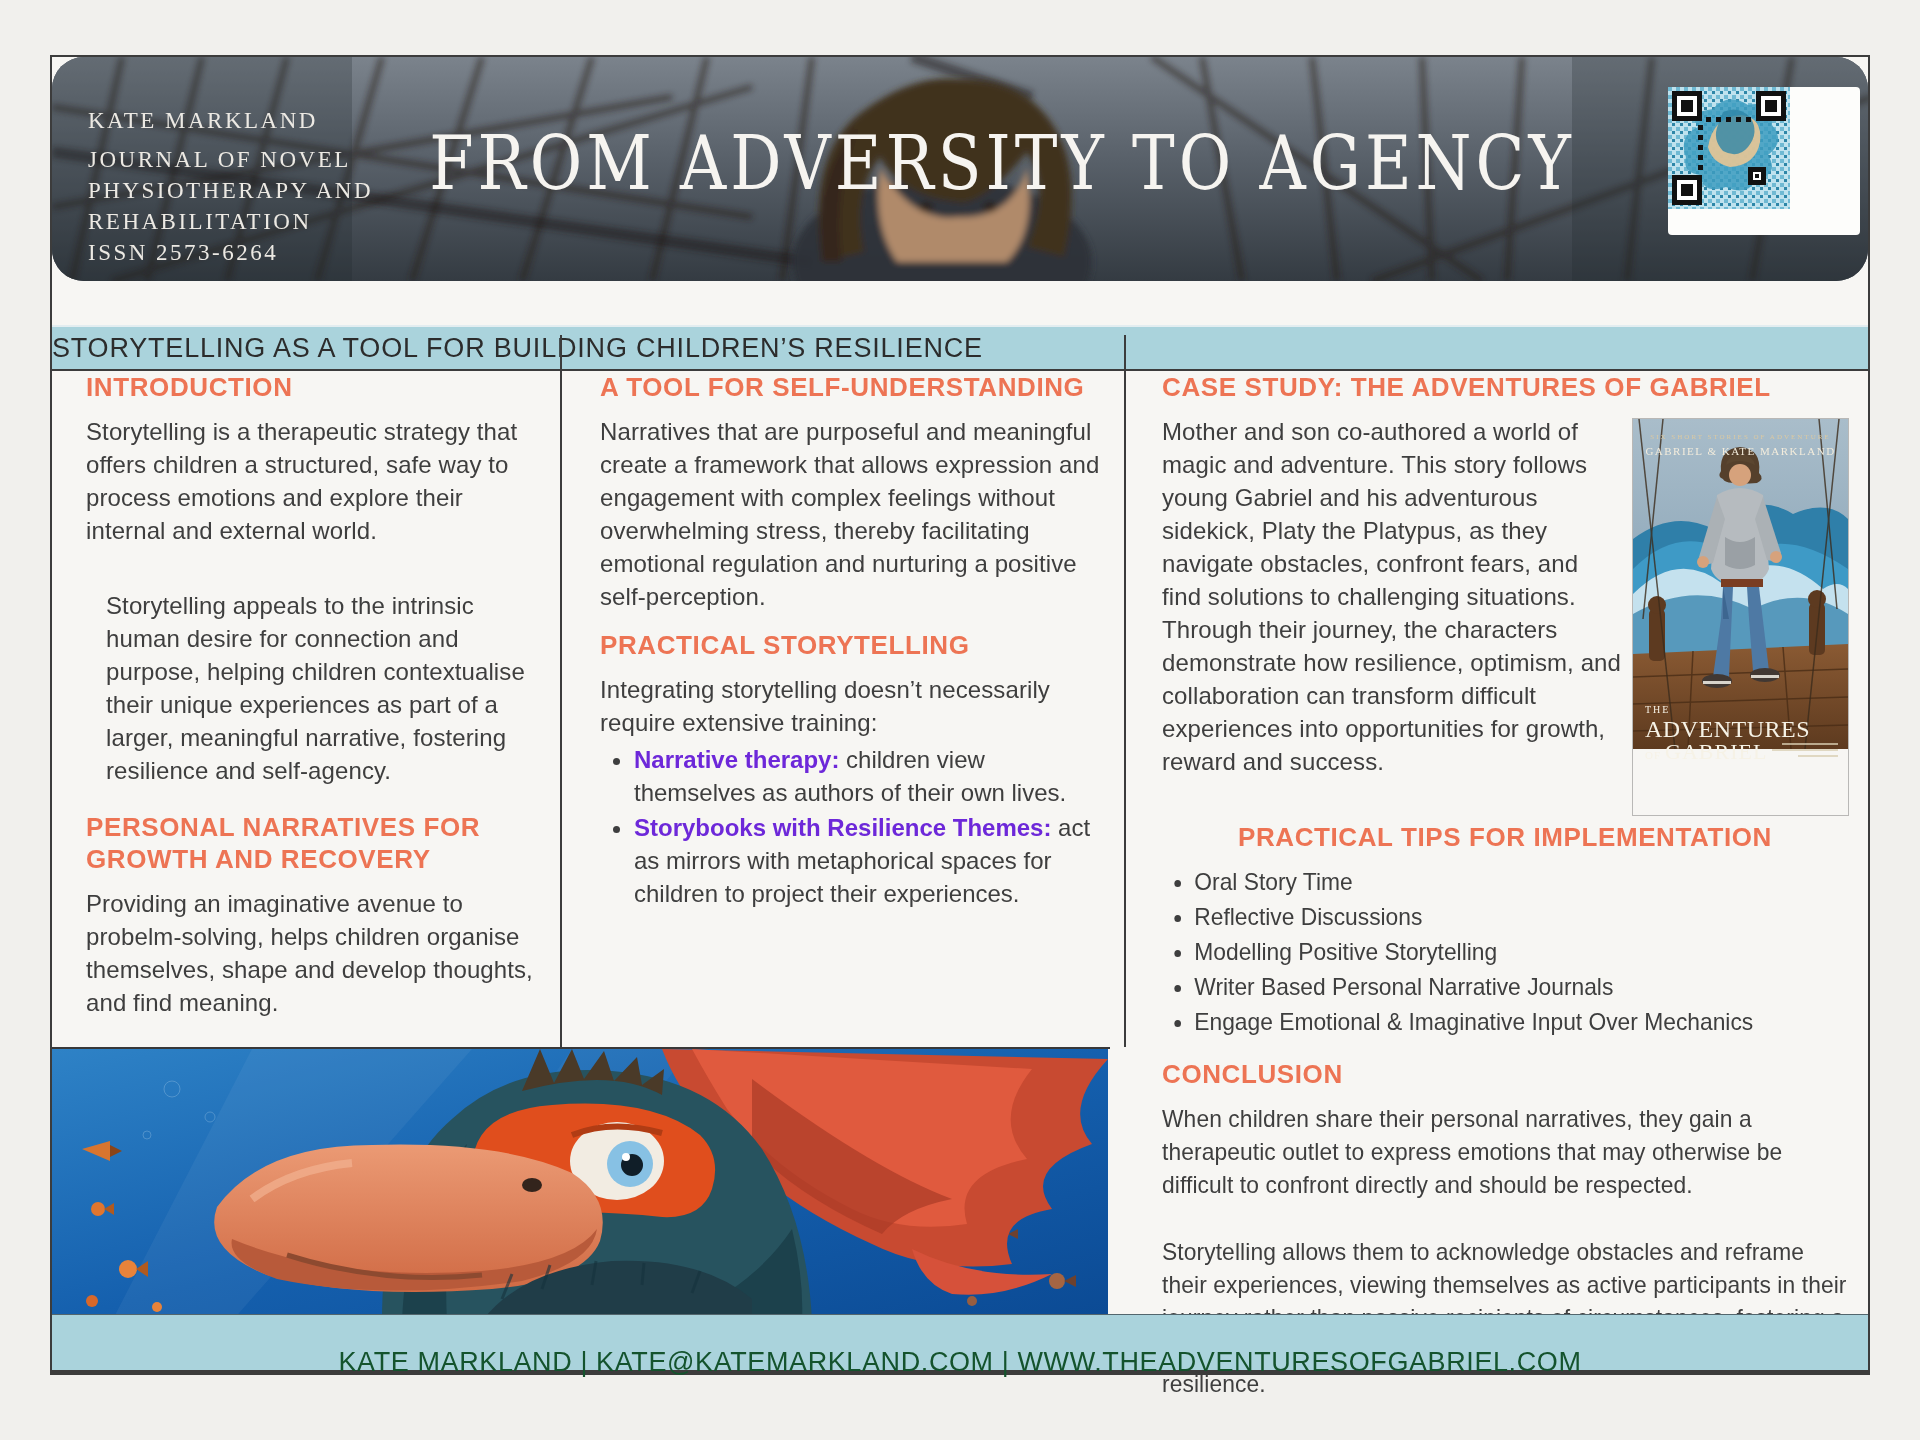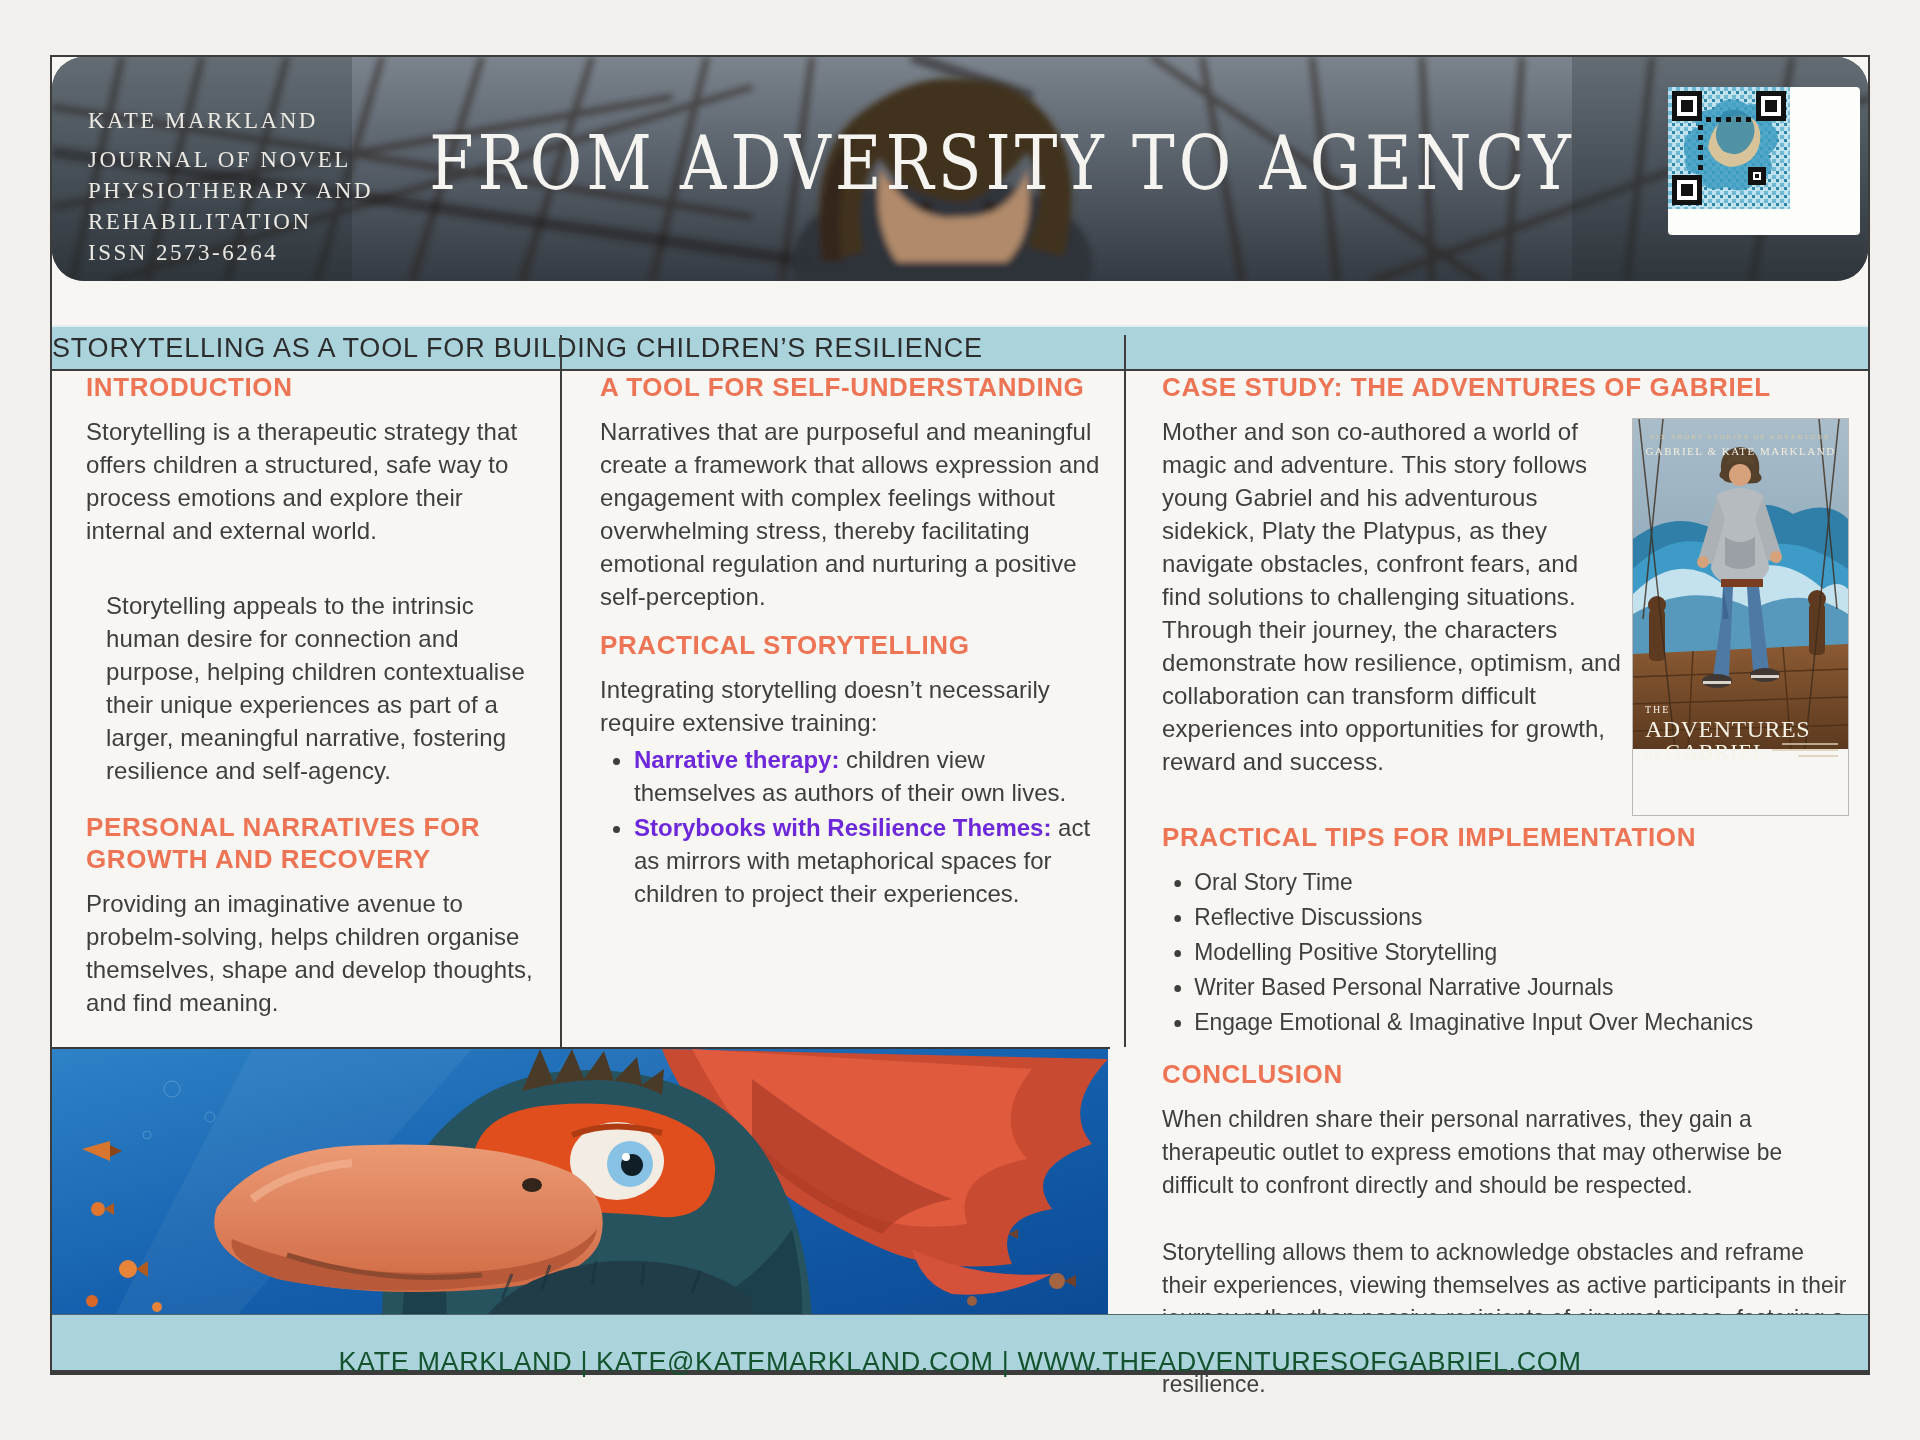--- a/index.html
+++ b/index.html
@@ -277,21 +277,21 @@
         </div>
         <div class="cover-quote">
           <i style="width:56px"></i>
             <i style="width:66px"></i>
             <i style="width:40px"></i>
         </div>
       </div>
 
       <p style="margin-bottom:14px;">Mother and son co-authored a world of magic and adventure. This story follows young Gabriel and his adventurous sidekick, Platy the Platypus, as they navigate obstacles, confront fears, and find solutions to challenging situations. Through their journey, the characters demonstrate how resilience, optimism, and collaboration can transform difficult experiences into opportunities for growth, reward and success.</p>
 
-      <h3 class="sec" style="clear:both;margin-top:4px;">PRACTICAL TIPS FOR IMPLEMENTATION</h3>
+      <h3 class="sec" style="clear:both;margin-top:4px;text-align:center;">PRACTICAL TIPS FOR IMPLEMENTATION</h3>
       <ul class="blist xcond" style="margin-bottom:20px;">
         <li>Oral Story Time</li>
         <li>Reflective Discussions</li>
         <li>Modelling Positive Storytelling</li>
         <li>Writer Based Personal Narrative Journals</li>
         <li>Engage Emotional &amp; Imaginative Input Over Mechanics</li>
       </ul>
       <h3 class="sec">CONCLUSION</h3>
       <div class="xcond">
         <p style="margin-bottom:34px;">When children share their personal narratives, they gain a therapeutic outlet to express emotions that may otherwise be difficult to confront directly and should be respected.</p>

